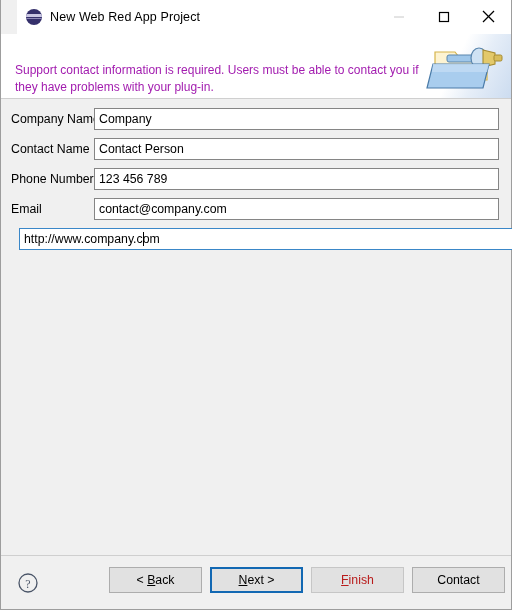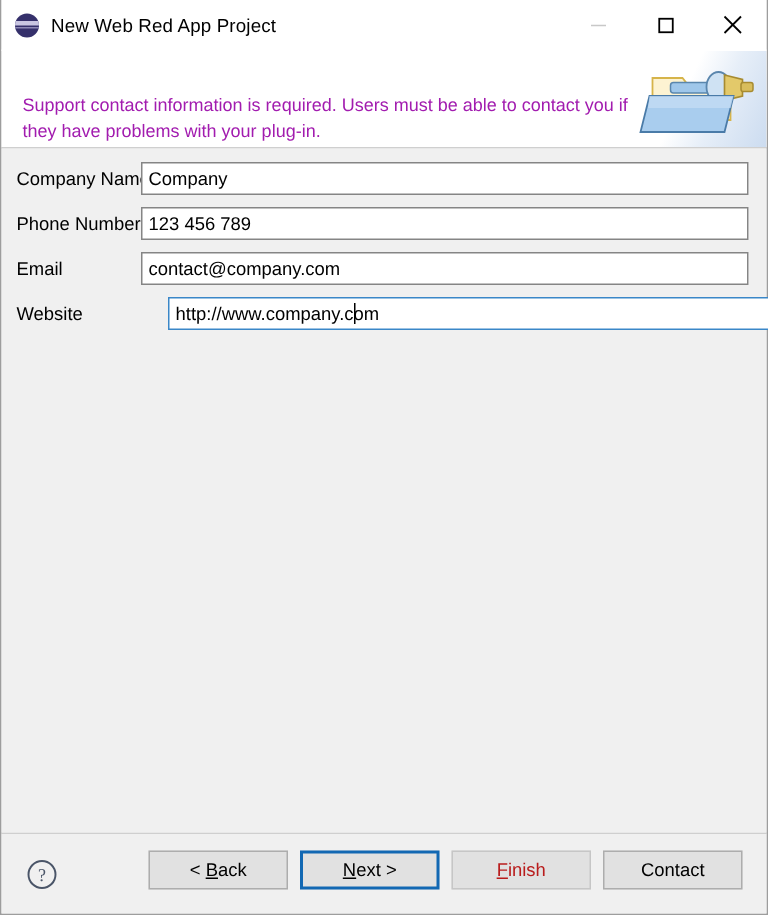--- a/index.html
+++ b/index.html
@@ -31,20 +31,21 @@
 
   
   .titlebar {
     height: 33px;
     min-height: 33px;
     background: #ffffff;
     display: flex;
     align-items: center;
     position: relative;
     border-bottom: 1px solid #ffffff;
+    margin-left: 16px;
   }
   .title-icon {
     width: 16px;
     height: 16px;
     margin-left: 9px;
     margin-right: 8px;
     border-radius: 50%;
     background: #35306b;
     position: relative;
     overflow: hidden;
@@ -207,21 +208,21 @@
   }
   .help-btn {
     position: absolute;
     left: 16px;
     top: 16px;
     width: 22px;
     height: 22px;
   }
   .btn-group {
     position: absolute;
-    right: 16px;
+    right: 6px;
     top: 11px;
     display: flex;
     gap: 2px;
   }
   .btn {
     width: 93px;
     height: 26px;
     box-sizing: border-box;
     border: 1px solid #adadad;
     background: #e1e1e1;
@@ -296,33 +297,36 @@
   <div class="header-sep"></div>
 
   <div class="body">
     <div class="form">
 
       <div class="form-row">
         <div class="form-label">Company Name</div>
         <input class="form-input" type="text" readonly="" value="Company" style="">
       </div>
 
+      <div class="form-row">
+        <div class="form-label">Contact Name</div>
+        <input class="form-input" type="text" readonly="" value="Contact Person" style="">
+      </div>
 
       <div class="form-row">
         <div class="form-label">Phone Number</div>
         <input class="form-input" type="text" readonly="" value="123 456 789" style="">
       </div>
 
       <div class="form-row">
         <div class="form-label">Email</div>
         <input class="form-input" type="text" readonly="" value="contact@company.com" style="">
       </div>
 
       <div class="form-row">
-        <div class="form-label">Website</div>
         <div class="input-wrap">
           <input class="form-input focused" type="text" readonly="" value="http://www.company.com" style="">
           <span class="caret" id="website-caret" style="left: 142px;"></span>
         </div>
       </div>
 
     </div>
   </div>
 
   <div class="btnbar-sep"></div>

